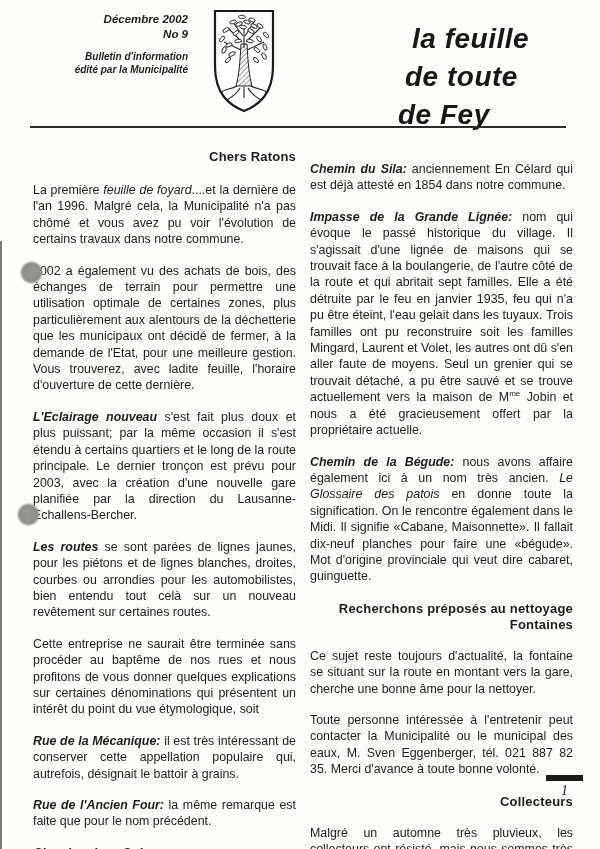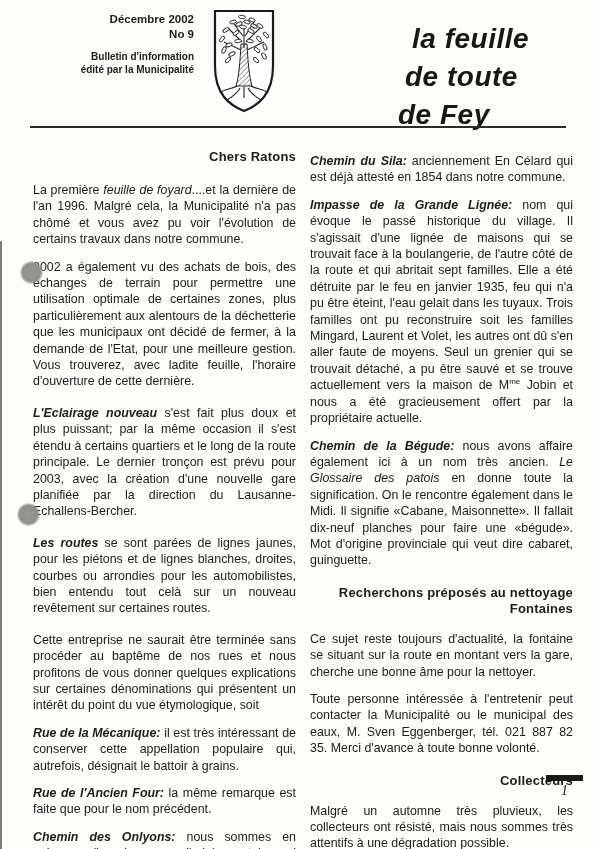--- a/index.html
+++ b/index.html
@@ -5,22 +5,22 @@
   html,body{margin:0;padding:0;}
   body{
     width:600px;height:849px;position:relative;overflow:hidden;
     background:#fdfdfb;
     font-family:"Liberation Sans",sans-serif;
     color:#1c1c1b;
     -webkit-font-smoothing:antialiased;
   }
   
   .header-meta{
-    position:absolute;top:12px;left:32px;width:162px;text-align:right;
-    line-height:15px;
+    position:absolute;top:12px;left:26px;width:162px;text-align:right;
+    font-style:italic;line-height:15px;
   }
   .issue-line{font-size:11.5px;font-weight:700;}
   .bulletin-line{font-size:10px;font-weight:700;line-height:12.5px;}
   .bulletin-block{margin-top:9px;}
   .shield{position:absolute;left:212px;top:8px;width:64px;height:106px;}
   .masthead{
     position:absolute;left:398px;top:20px;width:180px;
     font-style:italic;font-weight:700;font-size:28px;line-height:38px;
     letter-spacing:.5px;color:#171716;
   }
@@ -30,21 +30,21 @@
   .header-rule{
     position:absolute;left:30px;top:126px;width:536px;height:2.2px;
     background:#2b2b2a;
   }
   
   .columns{
     position:absolute;left:33px;top:146px;width:540px;
     display:grid;grid-template-columns:263px 263px;column-gap:14px;
   }
   .col{font-size:12.4px;line-height:16.4px;text-align:justify;}
-  .col p{margin:7px 0 11px 0;}
+  .col p{margin:15px 0 11px 0;}
   .col p.sp{margin-top:15px;}
   .col-heading{
     font-size:13px;font-weight:700;letter-spacing:.2px;line-height:16px;
     margin:3px 0 17px 0;text-align:right;
   }
   .col-heading.mid{margin:16px 0 14px 0;}
   .lead{font-weight:700;font-style:italic;}
   .it{font-style:italic;}
   sup.sm{font-size:8px;vertical-align:super;line-height:0;}
   

